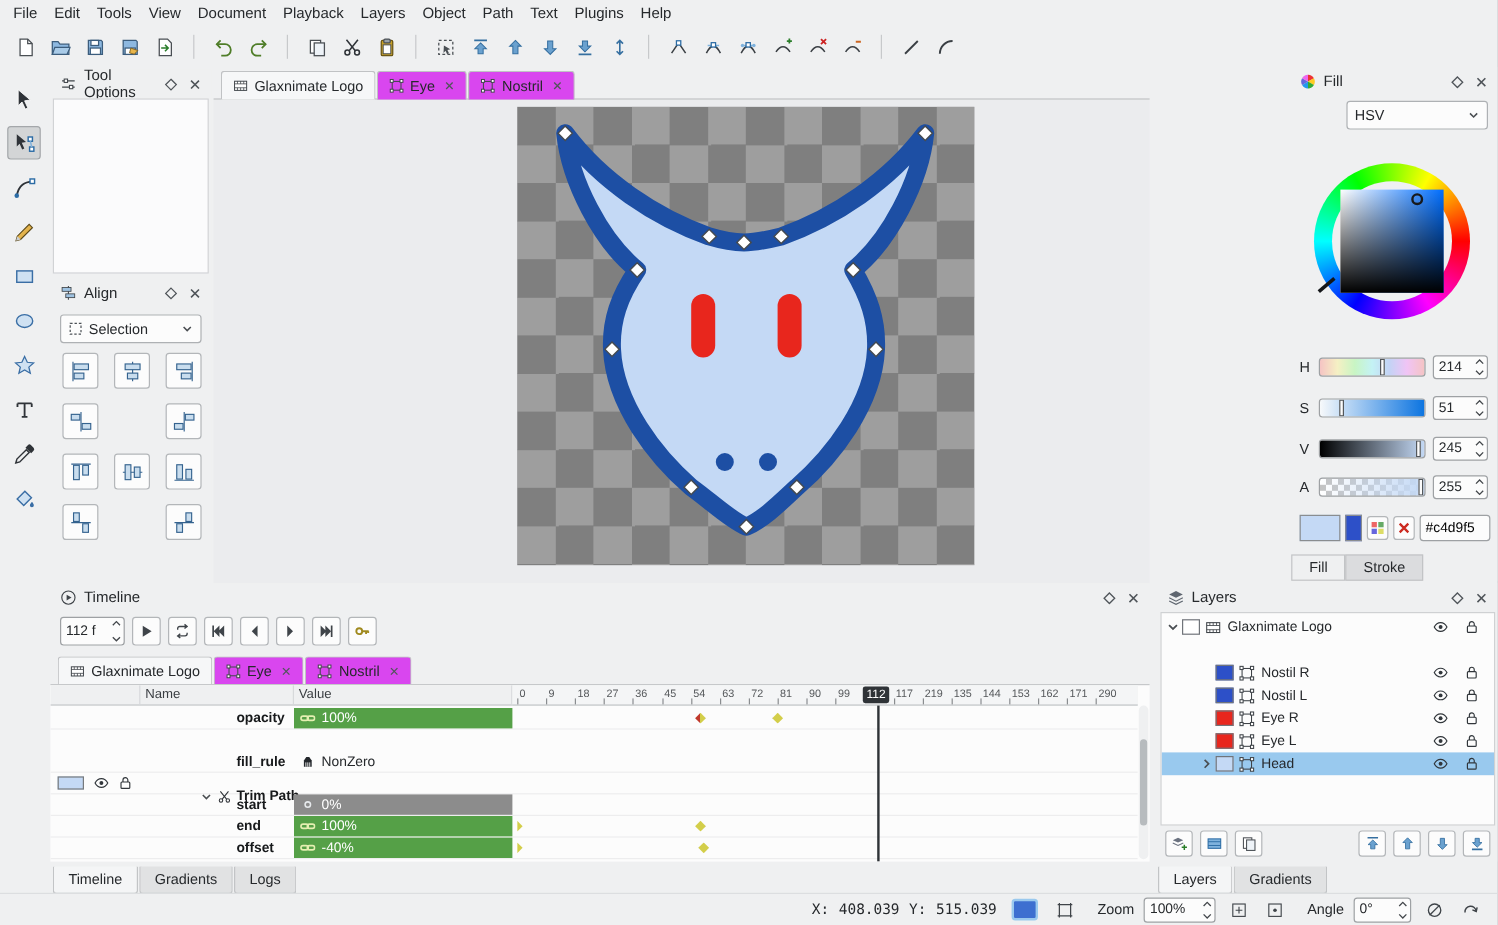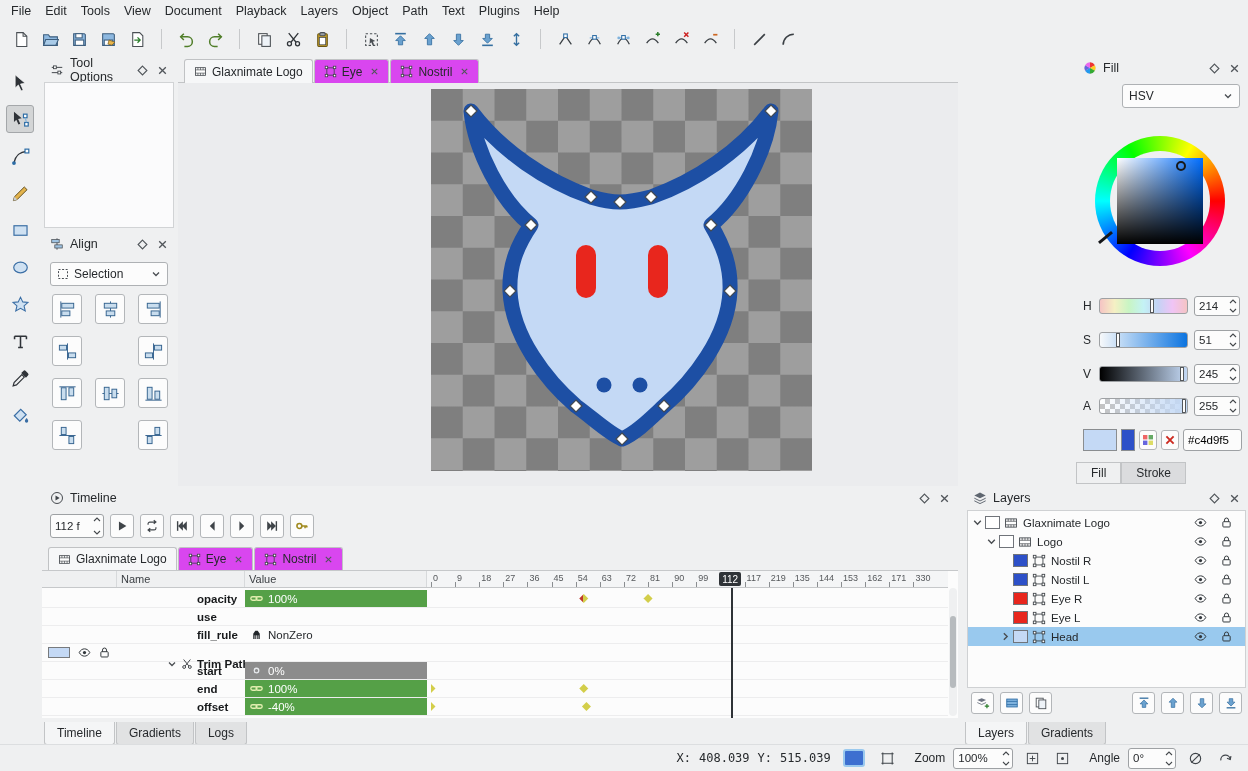--- a/index.html
+++ b/index.html
@@ -942,21 +942,21 @@
           <span class="tick-label" style="left: 367.8px;">135</span>
           <span class="tick" style="left: 389.92px;"></span>
           <span class="tick-label" style="left: 391.92px;">144</span>
           <span class="tick" style="left: 414.04px;"></span>
           <span class="tick-label" style="left: 416.04px;">153</span>
           <span class="tick" style="left: 438.16px;"></span>
           <span class="tick-label" style="left: 440.16px;">162</span>
           <span class="tick" style="left: 462.28px;"></span>
           <span class="tick-label" style="left: 464.28px;">171</span>
           <span class="tick" style="left: 486.4px;"></span>
-          <span class="tick-label" style="left: 488.4px;">330</span>
+          <span class="tick-label" style="left: 488.4px;">290</span>
         </div>
 
       <div class="t-row" style="top:19px">
         <div class="t-left"></div>
         <div class="t-name prop">
             <span>opacity</span>
           </div>
         <div class="t-value green">
             <span data-icon="link">
               <svg viewBox="0 0 16 16">
@@ -966,30 +966,20 @@
                 </g>
               </svg>
             </span>
             <span>100%</span>
           </div>
         <div class="t-track">
             <span class="kf split" style="left: 152.26px;"></span>
             <span class="kf " style="left: 216.58px;"></span>
           </div>
       </div>
-      <div class="t-row" style="top:37px">
-        <div class="t-left"></div>
-        <div class="t-name prop">
-            <span>use</span>
-          </div>
-        <div class="t-value">
-            <span></span>
-          </div>
-        <div class="t-track"></div>
-      </div>
       <div class="t-row" style="top:55px">
         <div class="t-left"></div>
         <div class="t-name prop">
             <span>fill_rule</span>
           </div>
         <div class="t-value">
             <span data-icon="nonzero">
               <svg viewBox="0 0 16 16">
                 <path d="M4 13.5V7l2.5-3.5h3L12 7v6.5z" fill="#23272b"></path>
                 <path d="M6 13.5V9M8 13.5V9M10 13.5V9" stroke="#fcfcfc" stroke-width="0.9"></path>
@@ -1143,47 +1133,20 @@
               <circle cx="8" cy="8" r="2" fill="#31363b"></circle>
             </svg>
           </span>
         <span class="l-lock" data-icon="lock">
             <svg viewBox="0 0 16 16">
               <rect x="3.5" y="7" width="9" height="6.5" rx="1" fill="none" stroke="#31363b" stroke-width="1.2"></rect>
               <path d="M5.5 7V5a2.5 2.5 0 0 1 5 0v2" fill="none" stroke="#31363b" stroke-width="1.2"></path>
             </svg>
           </span>
       </div>
-      <div class="l-row" style="top:21px">
-        <span class="l-exp" style="margin-left:18px" data-icon="chevron-down">
-            <svg viewBox="0 0 10 10">
-              <path d="M2 3.5l3 3 3-3" fill="none" stroke="#4a4e52" stroke-width="1.3"></path>
-            </svg>
-          </span>
-        <span class="l-swatch" style="background: rgb(255, 255, 255);"></span>
-        <span class="l-icon" data-icon="comp">
-            <svg viewBox="0 0 16 16">
-              <rect x="1.8" y="3.3" width="12.4" height="9.4" fill="#fff" stroke="#3f4449"></rect>
-              <path d="M1.8 6h12.4M4.8 3.3V6M8 3.3V6M11.2 3.3V6M1.8 10h12.4M4.8 10v2.7M8 10v2.7M11.2 10v2.7" stroke="#3f4449" stroke-width="0.8"></path>
-            </svg>
-          </span>
-        <span class="l-label">Logo</span>
-        <span class="l-eye" data-icon="eye">
-            <svg viewBox="0 0 16 16">
-              <path d="M1.5 8C3 5 5.5 3.5 8 3.5S13 5 14.5 8C13 11 10.5 12.5 8 12.5S3 11 1.5 8Z" fill="none" stroke="#31363b" stroke-width="1.2"></path>
-              <circle cx="8" cy="8" r="2" fill="#31363b"></circle>
-            </svg>
-          </span>
-        <span class="l-lock" data-icon="lock">
-            <svg viewBox="0 0 16 16">
-              <rect x="3.5" y="7" width="9" height="6.5" rx="1" fill="none" stroke="#31363b" stroke-width="1.2"></rect>
-              <path d="M5.5 7V5a2.5 2.5 0 0 1 5 0v2" fill="none" stroke="#31363b" stroke-width="1.2"></path>
-            </svg>
-          </span>
-      </div>
       <div class="l-row" style="top:40px">
         <span class="l-exp" style="margin-left:32px"></span>
         <span class="l-swatch" style="background: rgb(45, 80, 200);"></span>
         <span class="l-icon" data-icon="shape">
             <svg viewBox="0 0 16 16">
               <rect x="3.5" y="3.5" width="9" height="9" fill="none" stroke="#3f4449"></rect>
               <rect x="1.5" y="1.5" width="3" height="3" fill="#fff" stroke="#3f4449"></rect>
               <rect x="11.5" y="1.5" width="3" height="3" fill="#fff" stroke="#3f4449"></rect>
               <rect x="1.5" y="11.5" width="3" height="3" fill="#fff" stroke="#3f4449"></rect>
               <rect x="11.5" y="11.5" width="3" height="3" fill="#fff" stroke="#3f4449"></rect>

